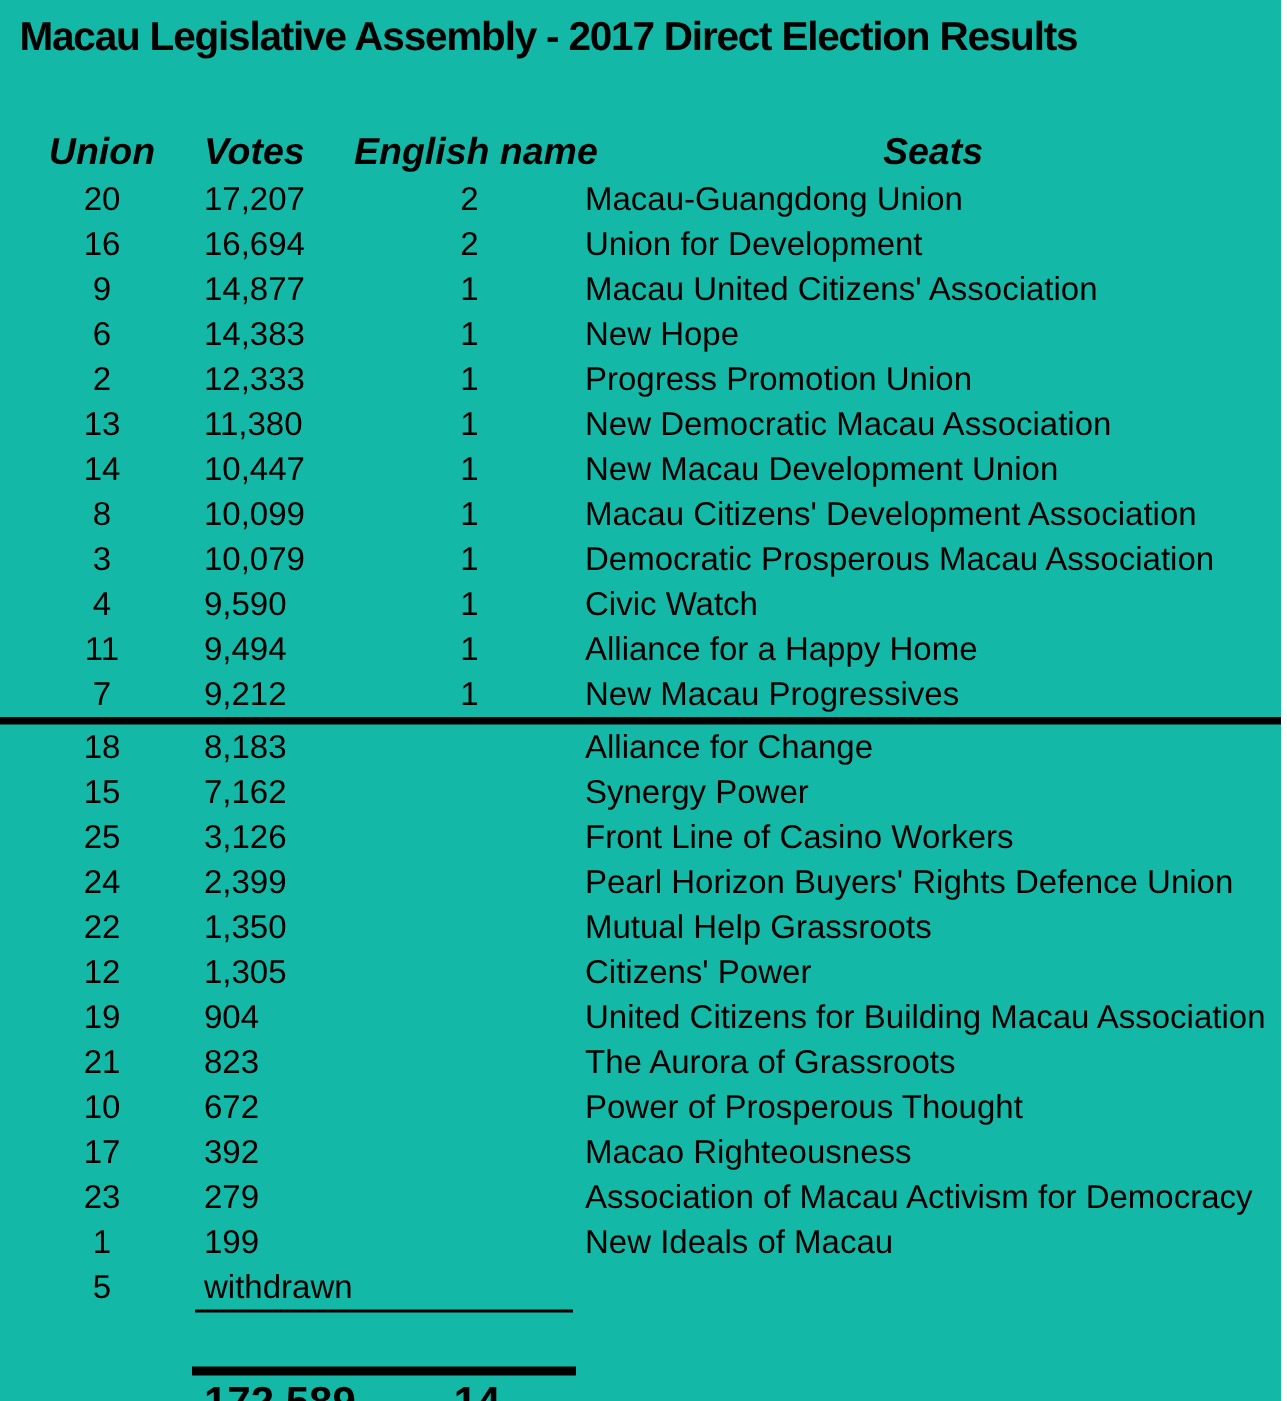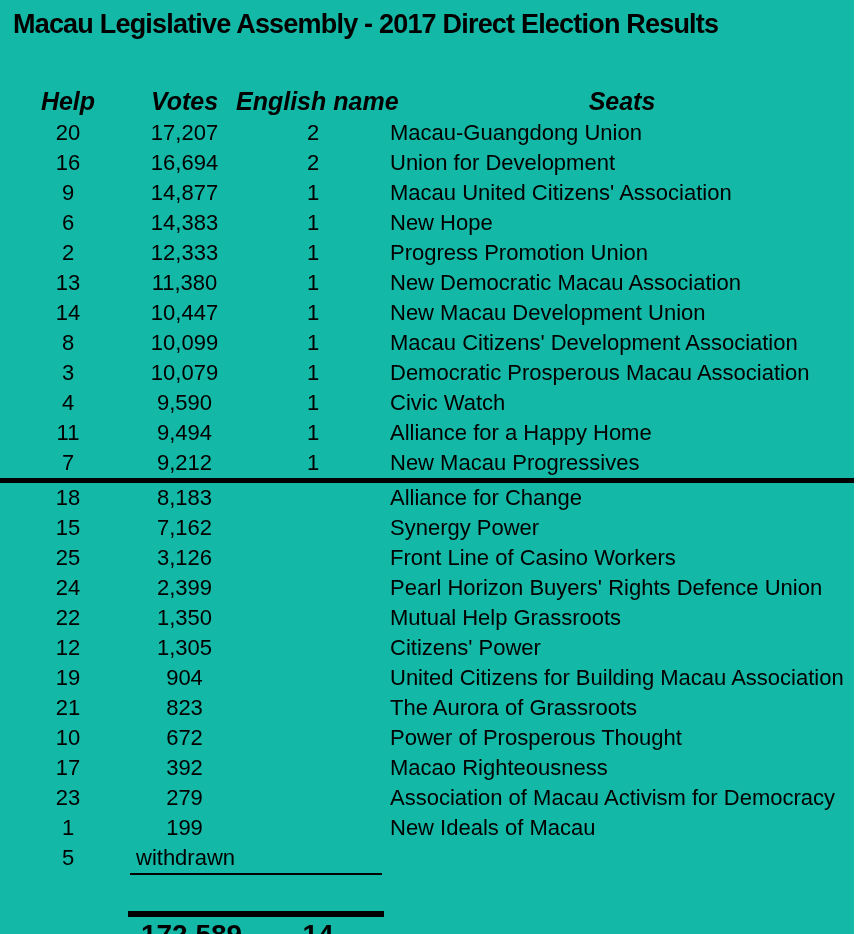--- a/index.html
+++ b/index.html
@@ -24,21 +24,21 @@
     letter-spacing: -0.8px;
     line-height: 32px;
     white-space: nowrap;
   }
   .grid {
     display: grid;
     grid-template-columns: 136px 100px 154px 1fr;
   }
   .c { white-space: nowrap; overflow: visible; }
   .c.group { text-align: center; }
-  .c.votes { text-align: center; padding-right: 3px; }
+  .c.votes { text-align: left; padding-right: 3px; }
   .c.seats { text-align: center; }
   .c.name  { text-align: left; }
   .header-row {
     margin-top: 44px;
     height: 34px;
   }
   .header-row .c {
     font-size: 25px;
     font-weight: bold;
     font-style: italic;
@@ -81,21 +81,21 @@
   .total-row .c.seats { padding-left: 10px; }
 </style>
 </head>
 <body>
 
 <div class="page">
 
   <h1 class="title">Macau Legislative Assembly - 2017 Direct Election Results</h1>
 
   <div class="grid header-row">
-    <div class="c group">Help</div>
+    <div class="c group">Union</div>
     <div class="c votes">Votes</div>
     <div class="c name">English name</div>
     <div class="c seats">Seats</div>
   </div>
 
   <div id="elected-rows">
   <div class="grid row">
     <div class="c group">20</div>
     <div class="c votes">17,207</div>
     <div class="c seats">2</div>

